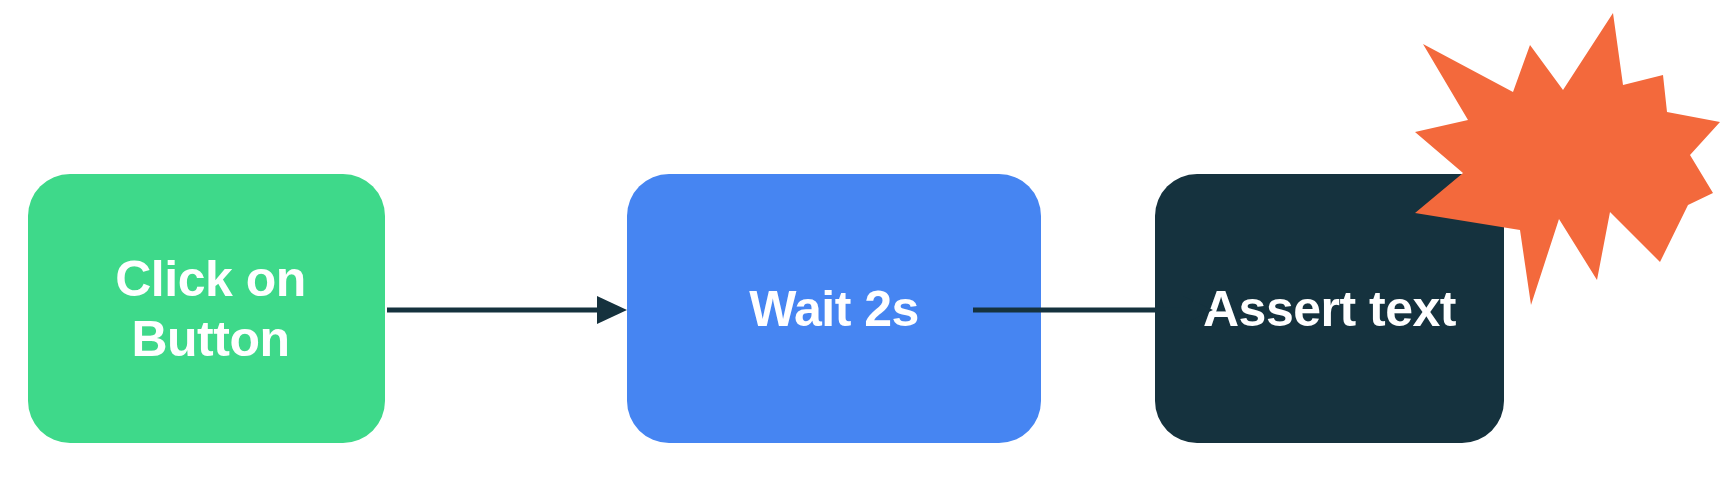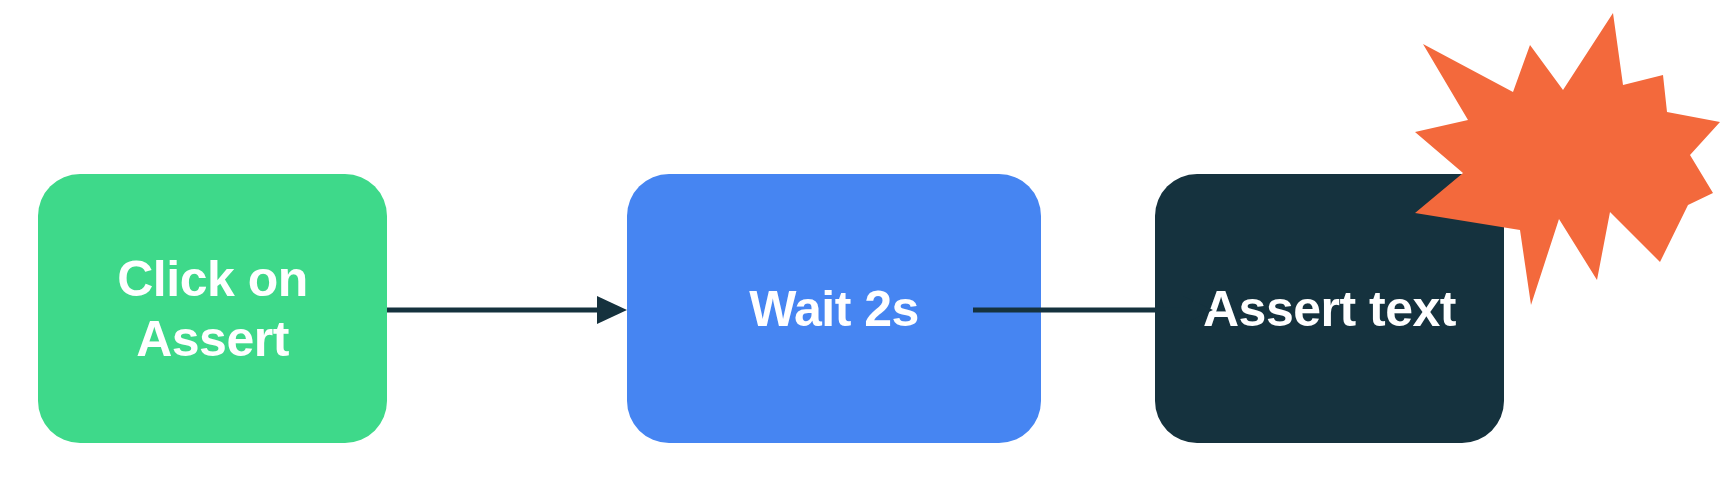--- a/index.html
+++ b/index.html
@@ -20,39 +20,39 @@
     flex-direction: column;
     align-items: center;
     justify-content: center;
     color: #ffffff;
     font-weight: 700;
     font-size: 50px;
     line-height: 60px;
     letter-spacing: -0.5px;
     text-align: center;
   }
-  .node-click  { left: 38px;   width: 349px; }
+  .node-click  { left: 28px;   width: 349px; padding-left: 8px; }
   .node-wait   { left: 627px;  width: 414px; }
   .node-assert { left: 1155px; width: 349px; }
   .overlay {
     position: absolute;
     top: 0; left: 0;
     width: 1730px;
     height: 486px;
     pointer-events: none;
   }
 </style>
 </head>
 <body>
 
 <div class="canvas">
 
   <div class="node node-click" style="background-color: rgb(62, 217, 138);">
     <span>Click on</span>
-    <span>Assert</span>
+    <span>Button</span>
   </div>
 
   <div class="node node-wait" style="background-color: rgb(70, 133, 242);">
     <span>Wait 2s</span>
   </div>
 
   <div class="node node-assert" style="background-color: rgb(21, 50, 62);">
     <span>Assert text</span>
   </div>
 

